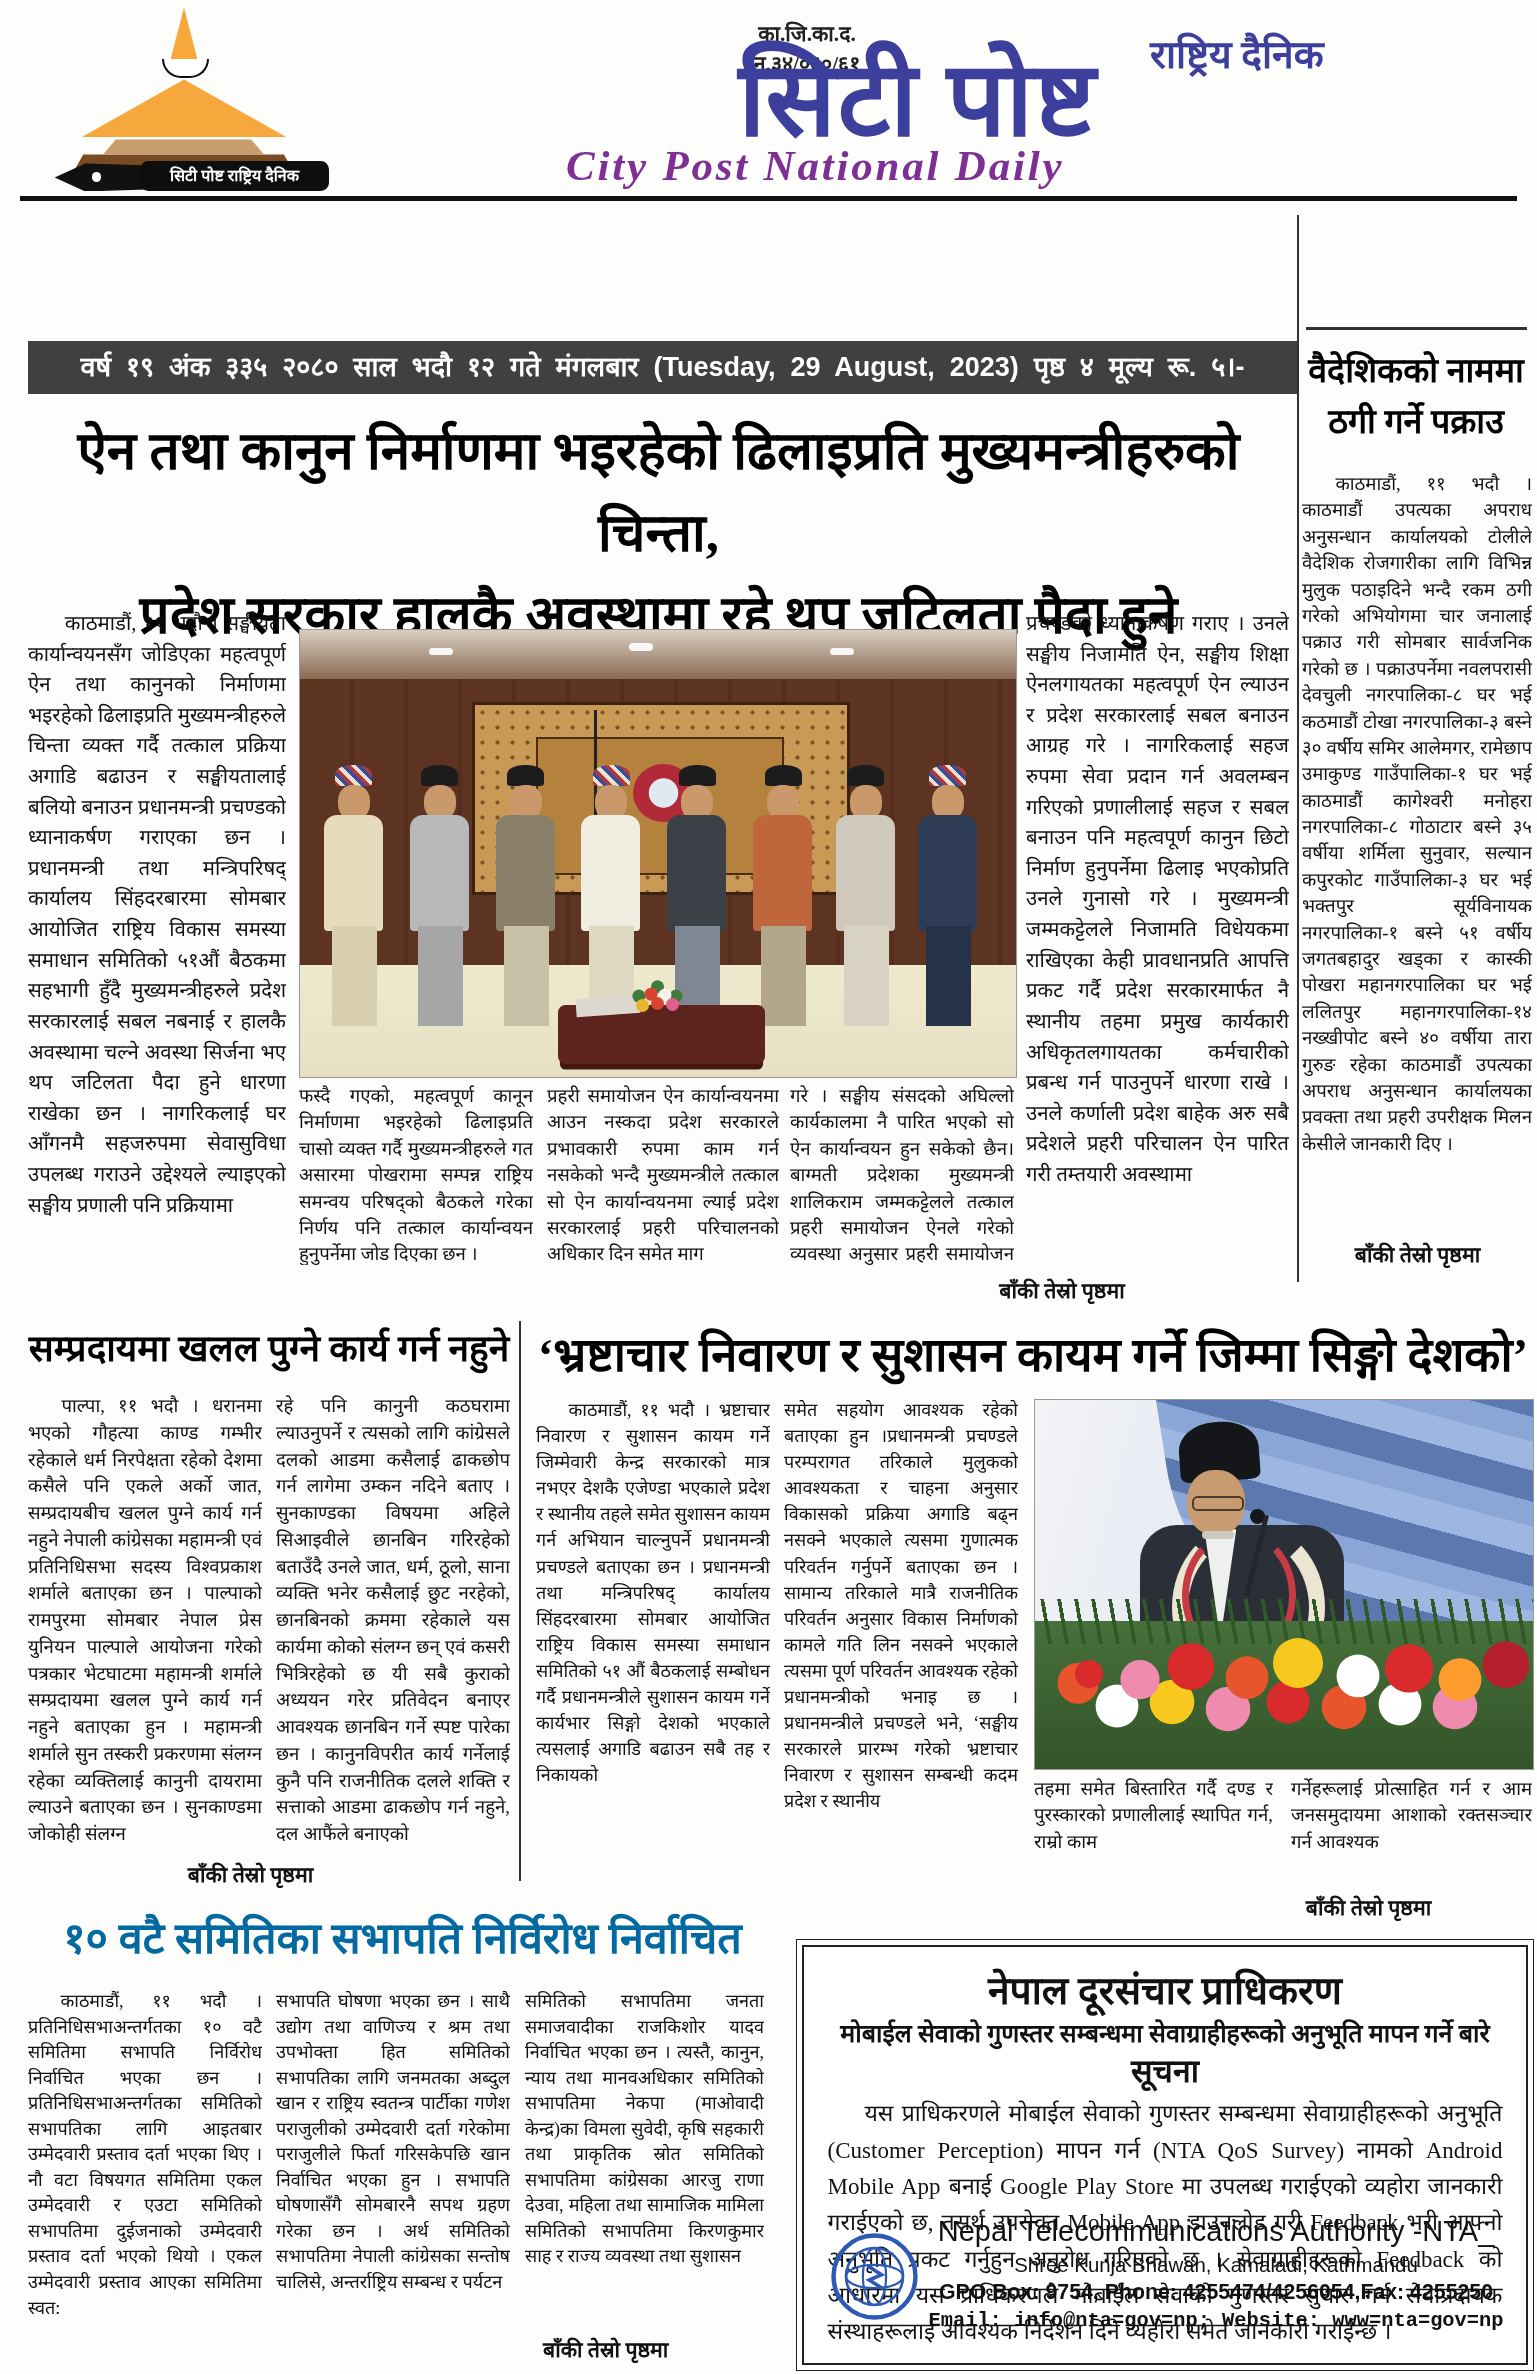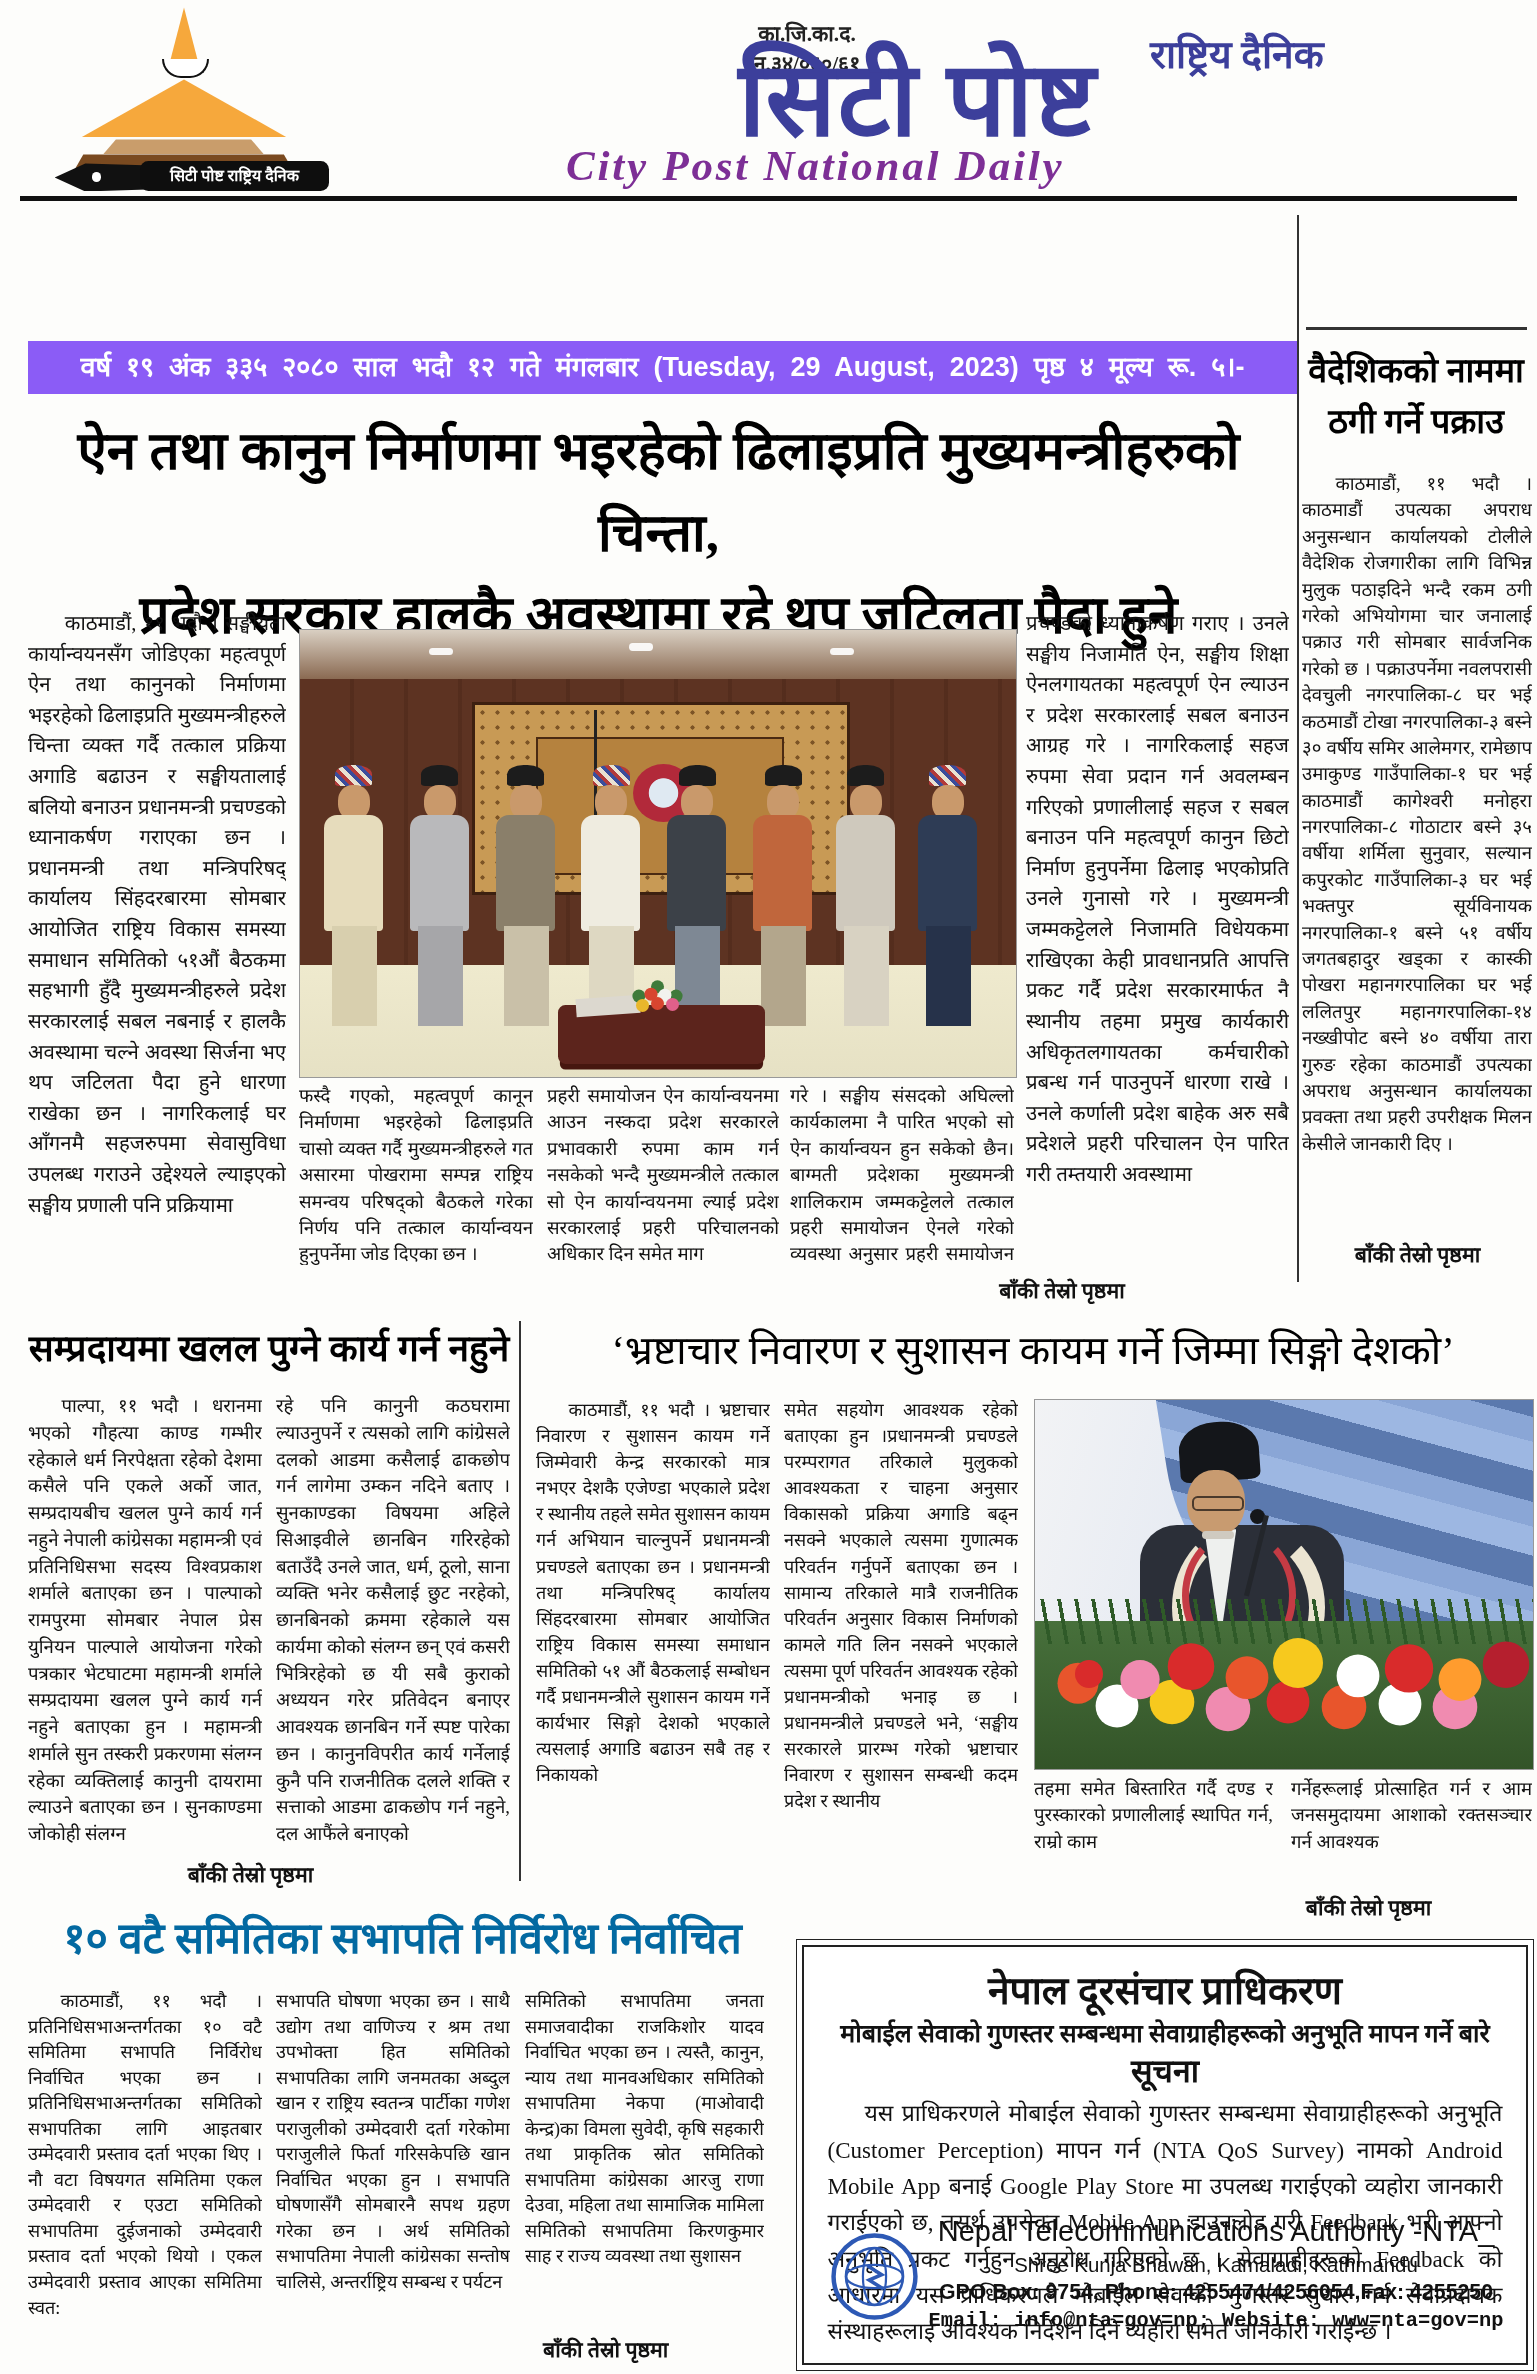--- a/index.html
+++ b/index.html
@@ -31,31 +31,31 @@
       clip-path:polygon(8% 0,92% 0,100% 100%,0 100%);}
   .logo .roof2{left:18.6px;top:147px;width:228px;height:24px;background:#7a4a20;
       clip-path:polygon(6% 0,94% 0,100% 100%,0 100%);}
   .logo .nib{left:3.7px;top:156px;width:139px;height:28px;background:#111;
       clip-path:polygon(0 50%,22% 0,100% 12%,100% 88%,22% 100%);}
   .logo .nib-dot{left:41px;top:165px;width:9.3px;height:9.3px;background:#fff;border-radius:50%;}
   .logo .banner{left:89px;top:154px;width:189px;height:30px;background:#0e0e0e;border-radius:8.3px;
       color:#fff;font-size:16px;font-weight:bold;line-height:30px;text-align:center;}
 
   
-  .dateline{background:#8b5cf6;color:#fff;font-size:27px;font-weight:bold;
+  .dateline{background:#404040;color:#fff;font-size:27px;font-weight:bold;
       line-height:53px;text-align:center;word-spacing:7.4px;font-family:"Liberation Sans","DejaVu Sans",sans-serif;}
 
   
   .vrule{background:#333;width:1.9px;}
   .hrule{background:#333;height:2.8px;}
 
   
   .headline-main{font-size:53px;font-weight:800;line-height:1.55;color:#000;}
   .headline-2{font-size:37px;font-weight:800;color:#000;}
-  .headline-3{font-size:40px;font-weight:400;color:#000;}
+  .headline-3{font-size:47px;font-weight:700;color:#000;}
   .headline-4{font-size:43px;font-weight:800;color:#0369a1;}
   .headline-side{font-size:34px;font-weight:800;line-height:1.5;color:#000;}
 
   
   .gp{background:#5d3322;overflow:hidden;border:0.9px solid #999;}
   .gp .ceiling{left:0;top:0;width:100%;height:11%;
       background:linear-gradient(#d9cfc2,#8a6a52);}
   .gp .light{width:24px;height:7.4px;background:#fff;border-radius:3.7px;opacity:.9;}
   .gp .wall{left:0;top:11%;width:100%;height:64%;
       background:repeating-linear-gradient(90deg,#5d3322 0 50px,#47241666 50px 54px);}

